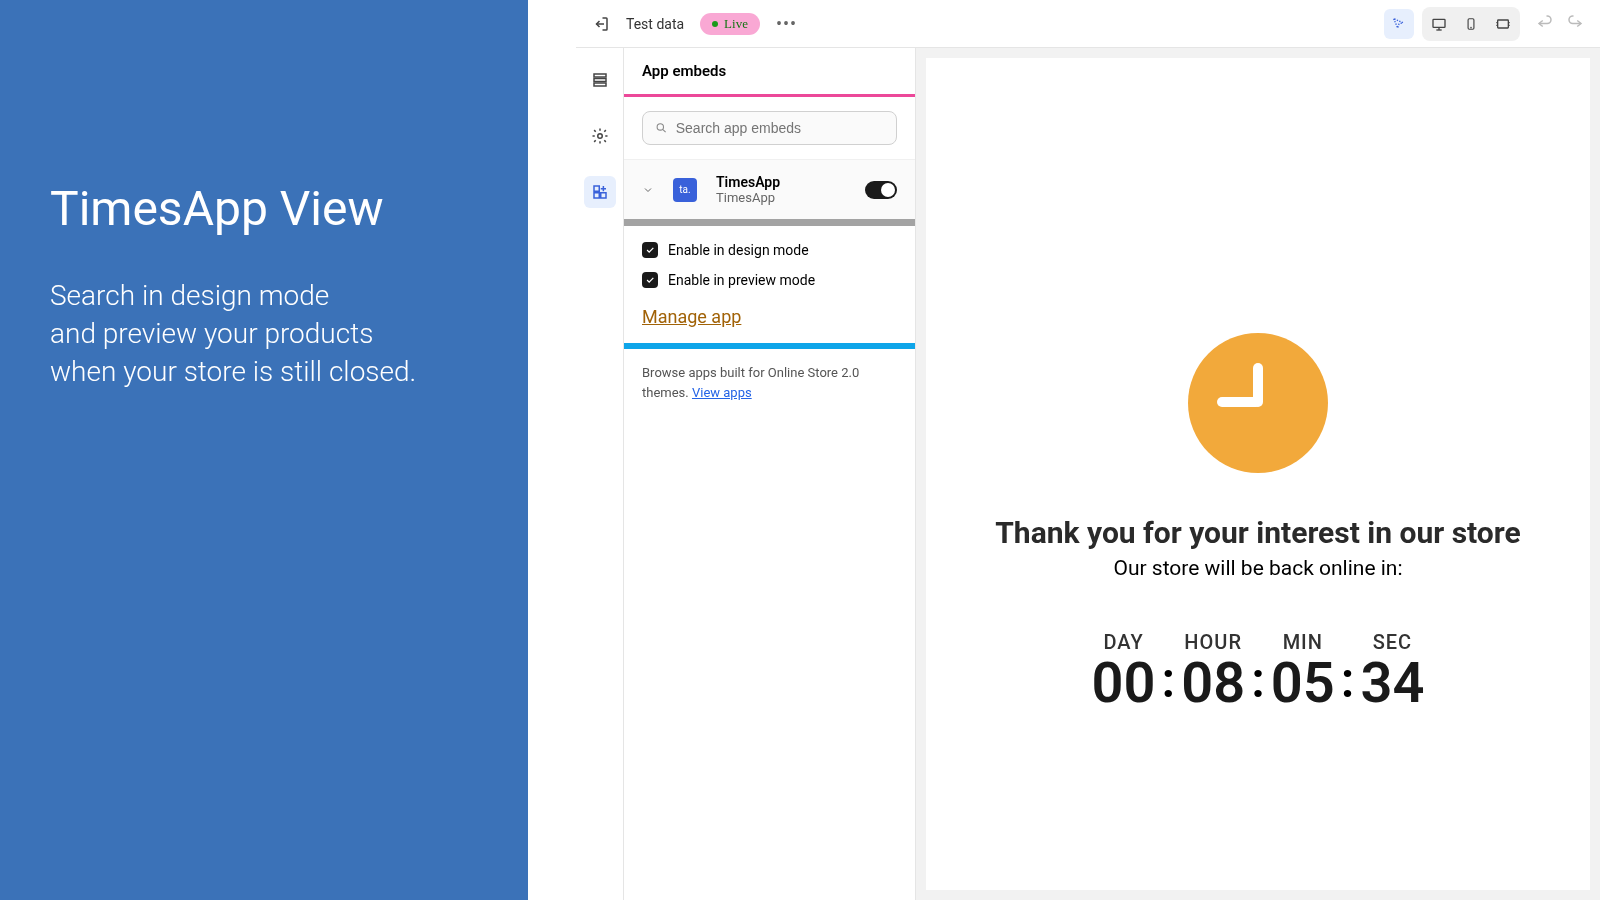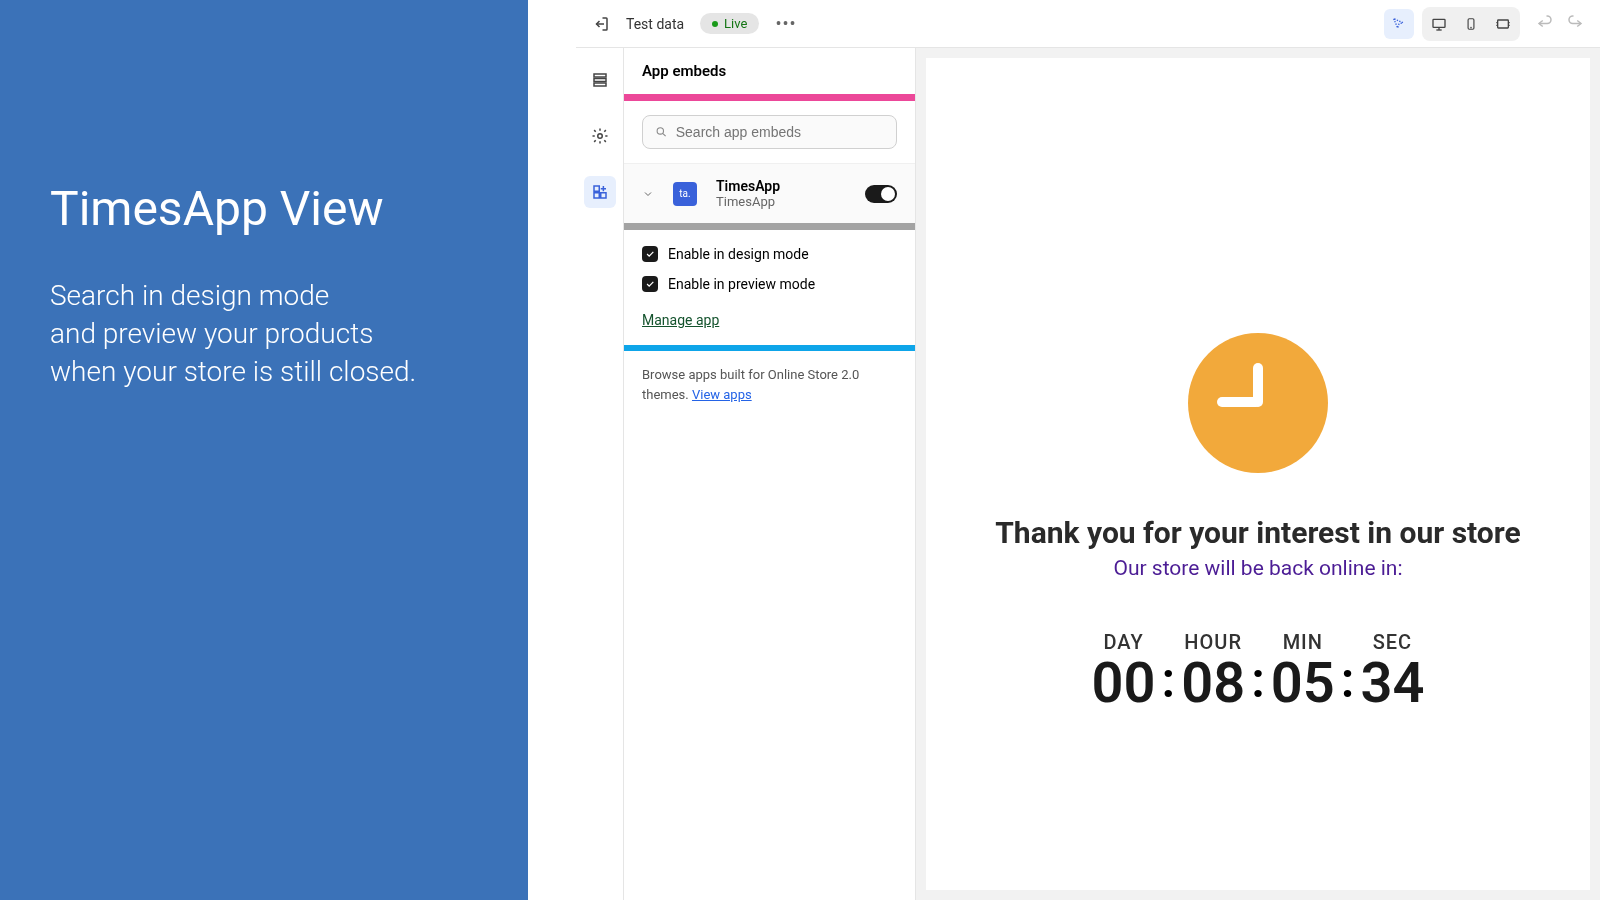--- a/index.html
+++ b/index.html
@@ -42,25 +42,26 @@
       align-items: center;
       padding: 0 16px;
       gap: 16px;
     }
     .topbar .exit-icon svg { display: block; }
     .topbar .test-data { font-size: 14px; color: #333; }
     .live-badge {
       display: inline-flex;
       align-items: center;
       gap: 6px;
-      background: #e5e5e5;
+      background: #f9a8d4;
       color: #147514;
       padding: 3px 12px;
       border-radius: 12px;
       font-size: 13px;
+      font-family: Liberation Serif, serif;
     }
     .live-dot { width: 6px; height: 6px; border-radius: 50%; background: #1a9a1a; }
     .more-dots { font-size: 18px; letter-spacing: 1px; color: #666; cursor: pointer; }
     .topbar-spacer { flex: 1; }
     .topbar-center { display: flex; align-items: center; gap: 18px; }
     .dropdown { display: flex; align-items: center; gap: 8px; font-size: 14px; color: #333; cursor: pointer; }
     .dropdown svg.chev { stroke: #666; }
     .divider-v { width: 1px; height: 24px; background: #e0e0e0; }
     .topbar-right { display: flex; align-items: center; gap: 8px; margin-left: auto; }
     .viewport-btn {
@@ -98,21 +99,21 @@
     .sidebar {
       width: 292px;
       border-right: 1px solid #e5e5e5;
       background: #fff;
       display: flex;
       flex-direction: column;
       overflow-y: auto;
     }
     .sidebar-header {
       padding: 14px 18px;
-      border-bottom: 7px solid #ec4899;
+      border-bottom: 3px solid #ec4899;
       font-size: 15px;
       font-weight: 600;
     }
     .search-wrap { padding: 14px 18px; border-bottom: 1px solid #f0f0f0; }
     .search-box {
       display: flex;
       align-items: center;
       border: 1px solid #d0d0d0;
       border-radius: 8px;
       padding: 8px 12px;
@@ -162,23 +163,23 @@
     .checkbox-row:last-of-type { margin-bottom: 18px; }
     .checkbox {
       width: 16px; height: 16px;
       background: #1a1a1a;
       border-radius: 4px;
       display: flex; align-items: center; justify-content: center;
     }
     .checkbox svg { stroke: white; }
     .checkbox-label { font-size: 14px; }
     .manage-link {
-      color: #14532d;
+      color: #a16207;
       text-decoration: underline;
-      font-size: 14px;
+      font-size: 18px;
       cursor: pointer;
     }
     .browse-note { padding: 14px 18px; font-size: 13px; color: #555; line-height: 1.5; }
     .browse-note a { color: #2463e6; text-decoration: underline; cursor: pointer; }
 
     .preview-area {
       flex: 1;
       background: #f2f2f2;
       padding: 10px;
     }
@@ -205,21 +206,21 @@
     .clock-hand-1 { width: 10px; height: 44px; left: 65px; top: 30px; }
     .clock-hand-2 { width: 44px; height: 10px; left: 29px; top: 64px; }
     .preview-title {
       font-size: 30px;
       font-weight: 700;
       color: #2a2a2a;
       margin-bottom: 6px;
     }
     .preview-sub {
       font-size: 21px;
-      color: #4c1d95;
+      color: #000000;
       margin-bottom: 50px;
     }
     .countdown { display: flex; align-items: flex-end; gap: 6px; }
     .cd-unit { text-align: center; }
     .cd-label { font-size: 20px; font-weight: 500; color: #333; margin-bottom: 1px; letter-spacing: 1px; }
     .cd-value { font-size: 56px; font-weight: 600; color: #1a1a1a; line-height: 1; }
     .cd-colon { font-size: 50px; font-weight: 600; padding-bottom: 2px; }
   </style>
 </head>
 <body>

